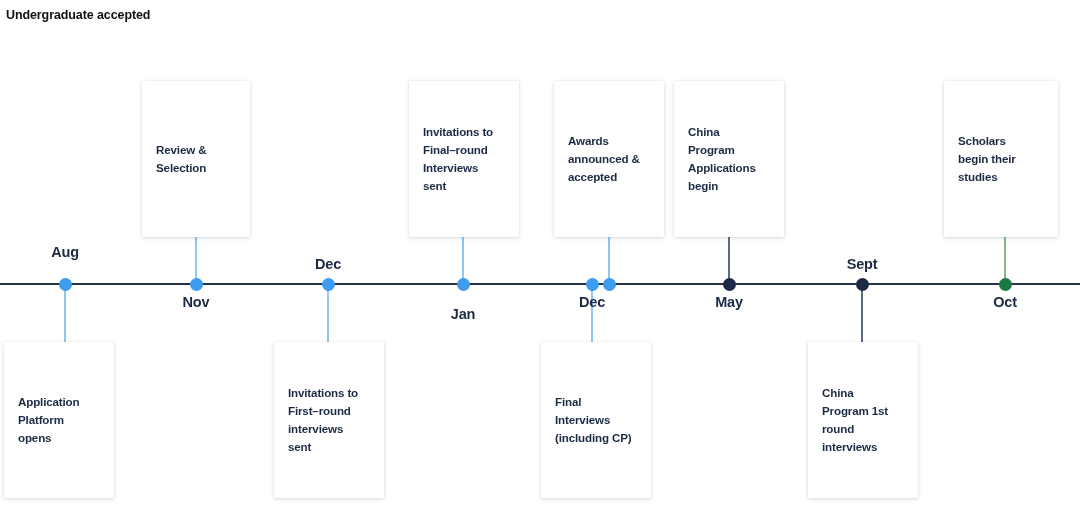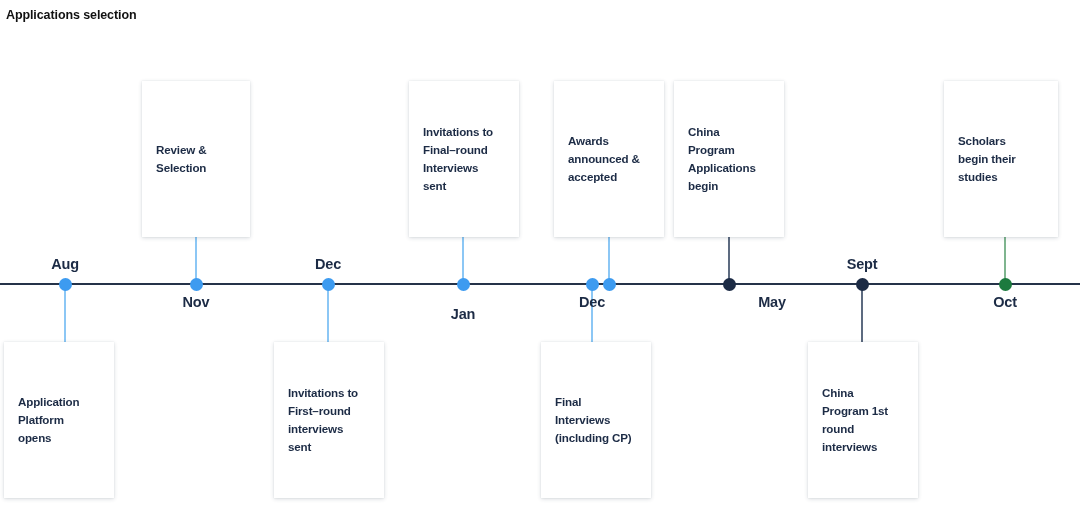--- a/index.html
+++ b/index.html
@@ -73,37 +73,37 @@
     padding: 0 14px;
     letter-spacing: -0.15px;
     white-space: pre-line;
   }
 </style>
 </head>
 <body>
 
 <div id="timeline-root">
 
-  <div id="page-title">Applications selection</div>
+  <div id="page-title">Undergraduate accepted</div>
 
   <div id="axis-line"></div>
 
   <div id="connectors-layer">
       <div class="connector" style="background: rgb(140, 199, 245); left: 195px; top: 233px; height: 52px;"></div>
       <div class="connector" style="background: rgb(140, 199, 245); left: 462px; top: 233px; height: 52px;"></div>
       <div class="connector" style="background: rgb(140, 199, 245); left: 608px; top: 233px; height: 52px;"></div>
       <div class="connector" style="background: rgb(93, 107, 128); left: 728px; top: 233px; height: 52px;"></div>
       <div class="connector" style="background: rgb(127, 181, 143); left: 1004px; top: 233px; height: 52px;"></div>
       <div class="connector" style="background: rgb(140, 199, 245); left: 64px; top: 284px; height: 63px;"></div>
       <div class="connector" style="background: rgb(140, 199, 245); left: 327px; top: 284px; height: 63px;"></div>
       <div class="connector" style="background: rgb(140, 199, 245); left: 591px; top: 284px; height: 63px;"></div>
       <div class="connector" style="background: rgb(93, 107, 128); left: 861px; top: 284px; height: 63px;"></div>
     </div>
   <div id="cards-layer">
-      <div class="card" style="left: 142px; top: 81px; width: 108px; height: 156px; text-align: center;">
+      <div class="card" style="left: 142px; top: 81px; width: 108px; height: 156px;">
         <div class="card-text">Review &amp;
 Selection</div>
       </div>
       <div class="card" style="left: 409px; top: 81px; width: 110px; height: 156px;">
         <div class="card-text">Invitations to
 Final–round
 Interviews
 sent</div>
       </div>
       <div class="card" style="left: 554px; top: 81px; width: 110px; height: 156px;">
@@ -140,31 +140,31 @@
       </div>
       <div class="card" style="left: 808px; top: 342px; width: 110px; height: 156px;">
         <div class="card-text">China
 Program 1st
 round
 interviews</div>
       </div>
     </div>
   <div id="nodes-layer">
       <div class="node-dot" style="background: rgb(61, 155, 240); left: 58.5px; top: 277.5px;"></div>
-      <div class="month-label" style="left: 65px; transform: translateX(-50%); top: 256px; text-align: center;">Aug</div>
+      <div class="month-label" style="left: 65px; transform: translateX(-50%); top: 244px; text-align: center;">Aug</div>
       <div class="node-dot" style="background: rgb(61, 155, 240); left: 189.5px; top: 277.5px;"></div>
       <div class="month-label" style="left: 196px; transform: translateX(-50%); top: 294px;">Nov</div>
       <div class="node-dot" style="background: rgb(61, 155, 240); left: 321.5px; top: 277.5px;"></div>
       <div class="month-label" style="left: 328px; transform: translateX(-50%); top: 256px;">Dec</div>
       <div class="node-dot" style="background: rgb(61, 155, 240); left: 456.5px; top: 277.5px;"></div>
       <div class="month-label" style="left: 463px; transform: translateX(-50%); top: 294px; margin-top: 12px;">Jan</div>
       <div class="node-dot" style="background: rgb(61, 155, 240); left: 585.5px; top: 277.5px;"></div>
       <div class="month-label" style="left: 592px; transform: translateX(-50%); top: 294px;">Dec</div>
       <div class="node-dot" style="background: rgb(61, 155, 240); left: 602.5px; top: 277.5px;"></div>
       <div class="node-dot" style="background: rgb(28, 43, 69); left: 722.5px; top: 277.5px;"></div>
-      <div class="month-label" style="left: 729px; transform: translateX(-50%); top: 294px; margin-left: 43px;">May</div>
+      <div class="month-label" style="left: 729px; transform: translateX(-50%); top: 294px;">May</div>
       <div class="node-dot" style="background: rgb(28, 43, 69); left: 855.5px; top: 277.5px;"></div>
       <div class="month-label" style="left: 862px; transform: translateX(-50%); top: 256px;">Sept</div>
       <div class="node-dot" style="background: rgb(28, 122, 62); left: 998.5px; top: 277.5px;"></div>
       <div class="month-label" style="left: 1005px; transform: translateX(-50%); top: 294px;">Oct</div>
     </div>
 
 </div>
 
 </body></html>

